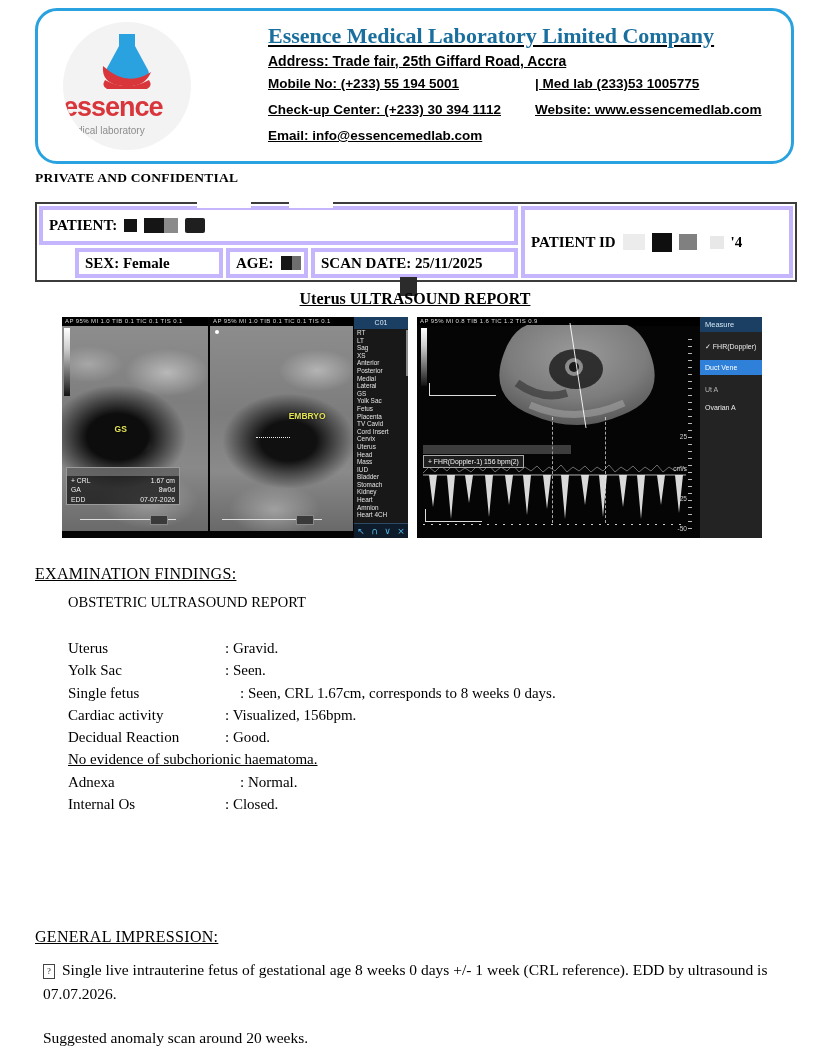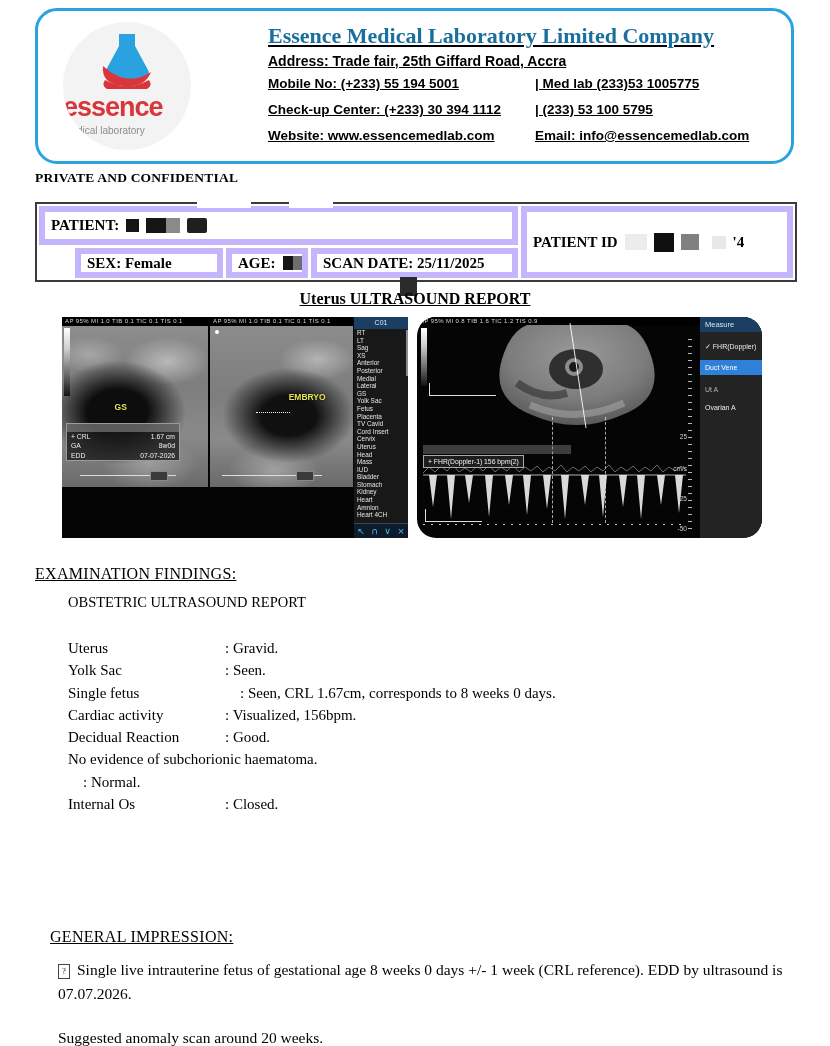--- a/index.html
+++ b/index.html
@@ -19,49 +19,49 @@
   .hdr-addr{font-family:"Liberation Sans",sans-serif;font-weight:bold;font-size:14px;margin-top:4px;}
   .hdr-grid{display:grid;grid-template-columns:267px 1fr;margin-top:2px;
             font-family:"Liberation Sans",sans-serif;font-weight:bold;font-size:13.5px;line-height:26px;}
 
   
   .confidential{position:absolute;left:35px;top:170px;font-size:13.5px;font-weight:bold;letter-spacing:.2px;}
   .ptable{position:absolute;left:35px;top:202px;width:754px;height:72px;
           border:2px solid #3c3c3c;padding:2px;display:grid;grid-template-columns:1fr 272px;gap:3px;background:#fff;}
   .pt-left{display:grid;grid-template-rows:1fr 30px;gap:3px;}
   .pt-row2{display:grid;grid-template-columns:148px 82px 1fr;gap:3px;padding-left:36px;}
-  .pt-cell{border:6px solid #c4b5fd;display:flex;align-items:center;padding-left:6px;
+  .pt-cell{border:4px solid #c4b5fd;display:flex;align-items:center;padding-left:6px;
            font-weight:bold;font-size:15px;gap:7px;background:#fff;}
   .redact{display:inline-block;vertical-align:middle;}
   .rd-p1{width:13px;height:13px;background:#151515;}
   .rd-p2{width:34px;height:15px;background:linear-gradient(90deg,#151515 60%,#8a8a8a 60%);}
   .rd-p3{width:20px;height:15px;background:#1f1f1f;border-radius:2px;}
   .rd-a1{width:20px;height:14px;background:linear-gradient(90deg,#161616 55%,#6e6e6e 55%);}
   .rd-i1{width:22px;height:16px;background:#ececec;}
   .rd-i2{width:20px;height:19px;background:#0f0f0f;}
   .rd-i3{width:18px;height:16px;background:#808080;}
   .rd-i4{width:14px;height:13px;background:#e8e8e8;margin-left:6px;}
   .wpatch{position:absolute;background:#fff;height:9px;top:-5px;}
   .wp1{left:160px;width:54px;} .wp2{left:252px;width:44px;}
   .blk-below{position:absolute;left:363px;bottom:-16px;width:17px;height:19px;background:#2b2b2b;}
 
   .report-title{position:absolute;left:0;top:290px;width:100%;text-align:center;
                 font-size:16px;font-weight:bold;text-decoration:underline;}
 
   
   .us{position:absolute;top:317px;height:221px;background:#050505;overflow:hidden;}
   .usL{left:62px;width:346px;}
-  .usR{left:417px;width:345px;border-radius:19px;}
+  .usR{left:417px;width:345px;}
   .us-status{position:absolute;top:0;left:0;right:0;height:9px;line-height:9px;background:#000;
              color:#d8d8d8;font-family:"Liberation Sans",sans-serif;font-size:6px;
              white-space:nowrap;overflow:hidden;padding-left:3px;letter-spacing:.4px;}
   .gainbar{position:absolute;width:6px;background:linear-gradient(180deg,#fff,#cfcfcf 30%,#4a4a4a 80%,#111);}
 
   
-  .usL-panel{position:absolute;top:0;height:170px;overflow:hidden;
+  .usL-panel{position:absolute;top:0;height:214px;overflow:hidden;
     background:
       radial-gradient(95px 72px at 38% 56%, #0d0d0d 32%, rgba(13,13,13,0) 72%),
       radial-gradient(12px 10px at 56% 60%, #e0e0e0 35%, rgba(224,224,224,0) 70%),
       radial-gradient(60px 34px at 72% 26%, rgba(190,190,190,.9), rgba(190,190,190,0) 70%),
       radial-gradient(50px 26px at 18% 22%, rgba(175,175,175,.8), rgba(175,175,175,0) 70%),
       radial-gradient(70px 40px at 60% 86%, rgba(160,160,160,.9), rgba(160,160,160,0) 70%),
       linear-gradient(180deg,#8f8f8f 0%,#7e7e7e 40%,#898989 70%,#6a6a6a 100%);}
   .usL-p1{left:0;width:146px;}
   .usL-p2{left:148px;width:143px;
     background:
@@ -110,21 +110,21 @@
   
   .findings{position:absolute;left:35px;top:565px;width:760px;}
   .sec-head{font-size:16px;text-decoration:underline;letter-spacing:.3px;}
   .sub-head{margin:11px 0 0 33px;font-size:14.5px;}
   .f-rows{margin:26px 0 0 33px;}
   .f-row{display:flex;font-size:15px;line-height:22.3px;}
   .f-label{width:157px;flex:none;}
   .f-value.shift{padding-left:15px;}
 
   
-  .impression{position:absolute;left:50px;top:928px;width:762px;}
+  .impression{position:absolute;left:35px;top:928px;width:762px;}
   .imp-text{margin:12px 0 0 8px;font-size:15.5px;line-height:24px;}
   .tofu{display:inline-block;width:10px;height:13px;border:1px solid #444;font-size:8px;
         line-height:13px;text-align:center;vertical-align:1px;margin-right:7px;}
   .imp-note{margin:23px 0 0 8px;font-size:15.5px;}
 </style>
 </head>
 <body>
 
 <div class="hdr-box">
   <div class="logo">
@@ -136,21 +136,20 @@
     <div class="logo-name">essence</div>
     <div class="logo-tag">medical laboratory</div>
   </div>
   <div class="hdr-info">
     <div class="hdr-title">Essence Medical Laboratory Limited Company</div>
     <div class="hdr-addr">Address: Trade fair, 25th Giffard Road, Accra</div>
     <div class="hdr-grid">
       <span>Mobile No: (+233) 55 194 5001</span>
       <span>| Med lab (233)53 1005775</span>
       <span>Check-up Center: (+233) 30 394 1112</span>
-      <span>| (233) 53 100 5795</span>
       <span>Website: www.essencemedlab.com</span>
       <span>Email: info@essencemedlab.com</span>
     </div>
   </div>
 </div>
 
 <div class="confidential">PRIVATE AND CONFIDENTIAL</div>
 
 <div class="ptable">
   <div class="wpatch wp1"></div>
@@ -333,24 +332,25 @@
     </div>
     <div class="f-row">
       <span class="f-label">Cardiac activity</span>
       <span class="f-value">: Visualized, 156bpm.</span>
     </div>
     <div class="f-row">
       <span class="f-label">Decidual Reaction</span>
       <span class="f-value">: Good.</span>
     </div>
     <div class="f-row">
-      <span style="flex:none;">No evidence of subchorionic haematoma.</span>
+      <span style="flex:none;text-decoration:underline;">No evidence of subchorionic haematoma.</span>
       <span class="f-value"></span>
     </div>
     <div class="f-row">
+      <span class="f-label">Adnexa</span>
       <span class="f-value shift">: Normal.</span>
     </div>
     <div class="f-row">
       <span class="f-label">Internal Os</span>
       <span class="f-value">: Closed.</span>
     </div>
   </div>
 </div>
 
 <div class="impression">

